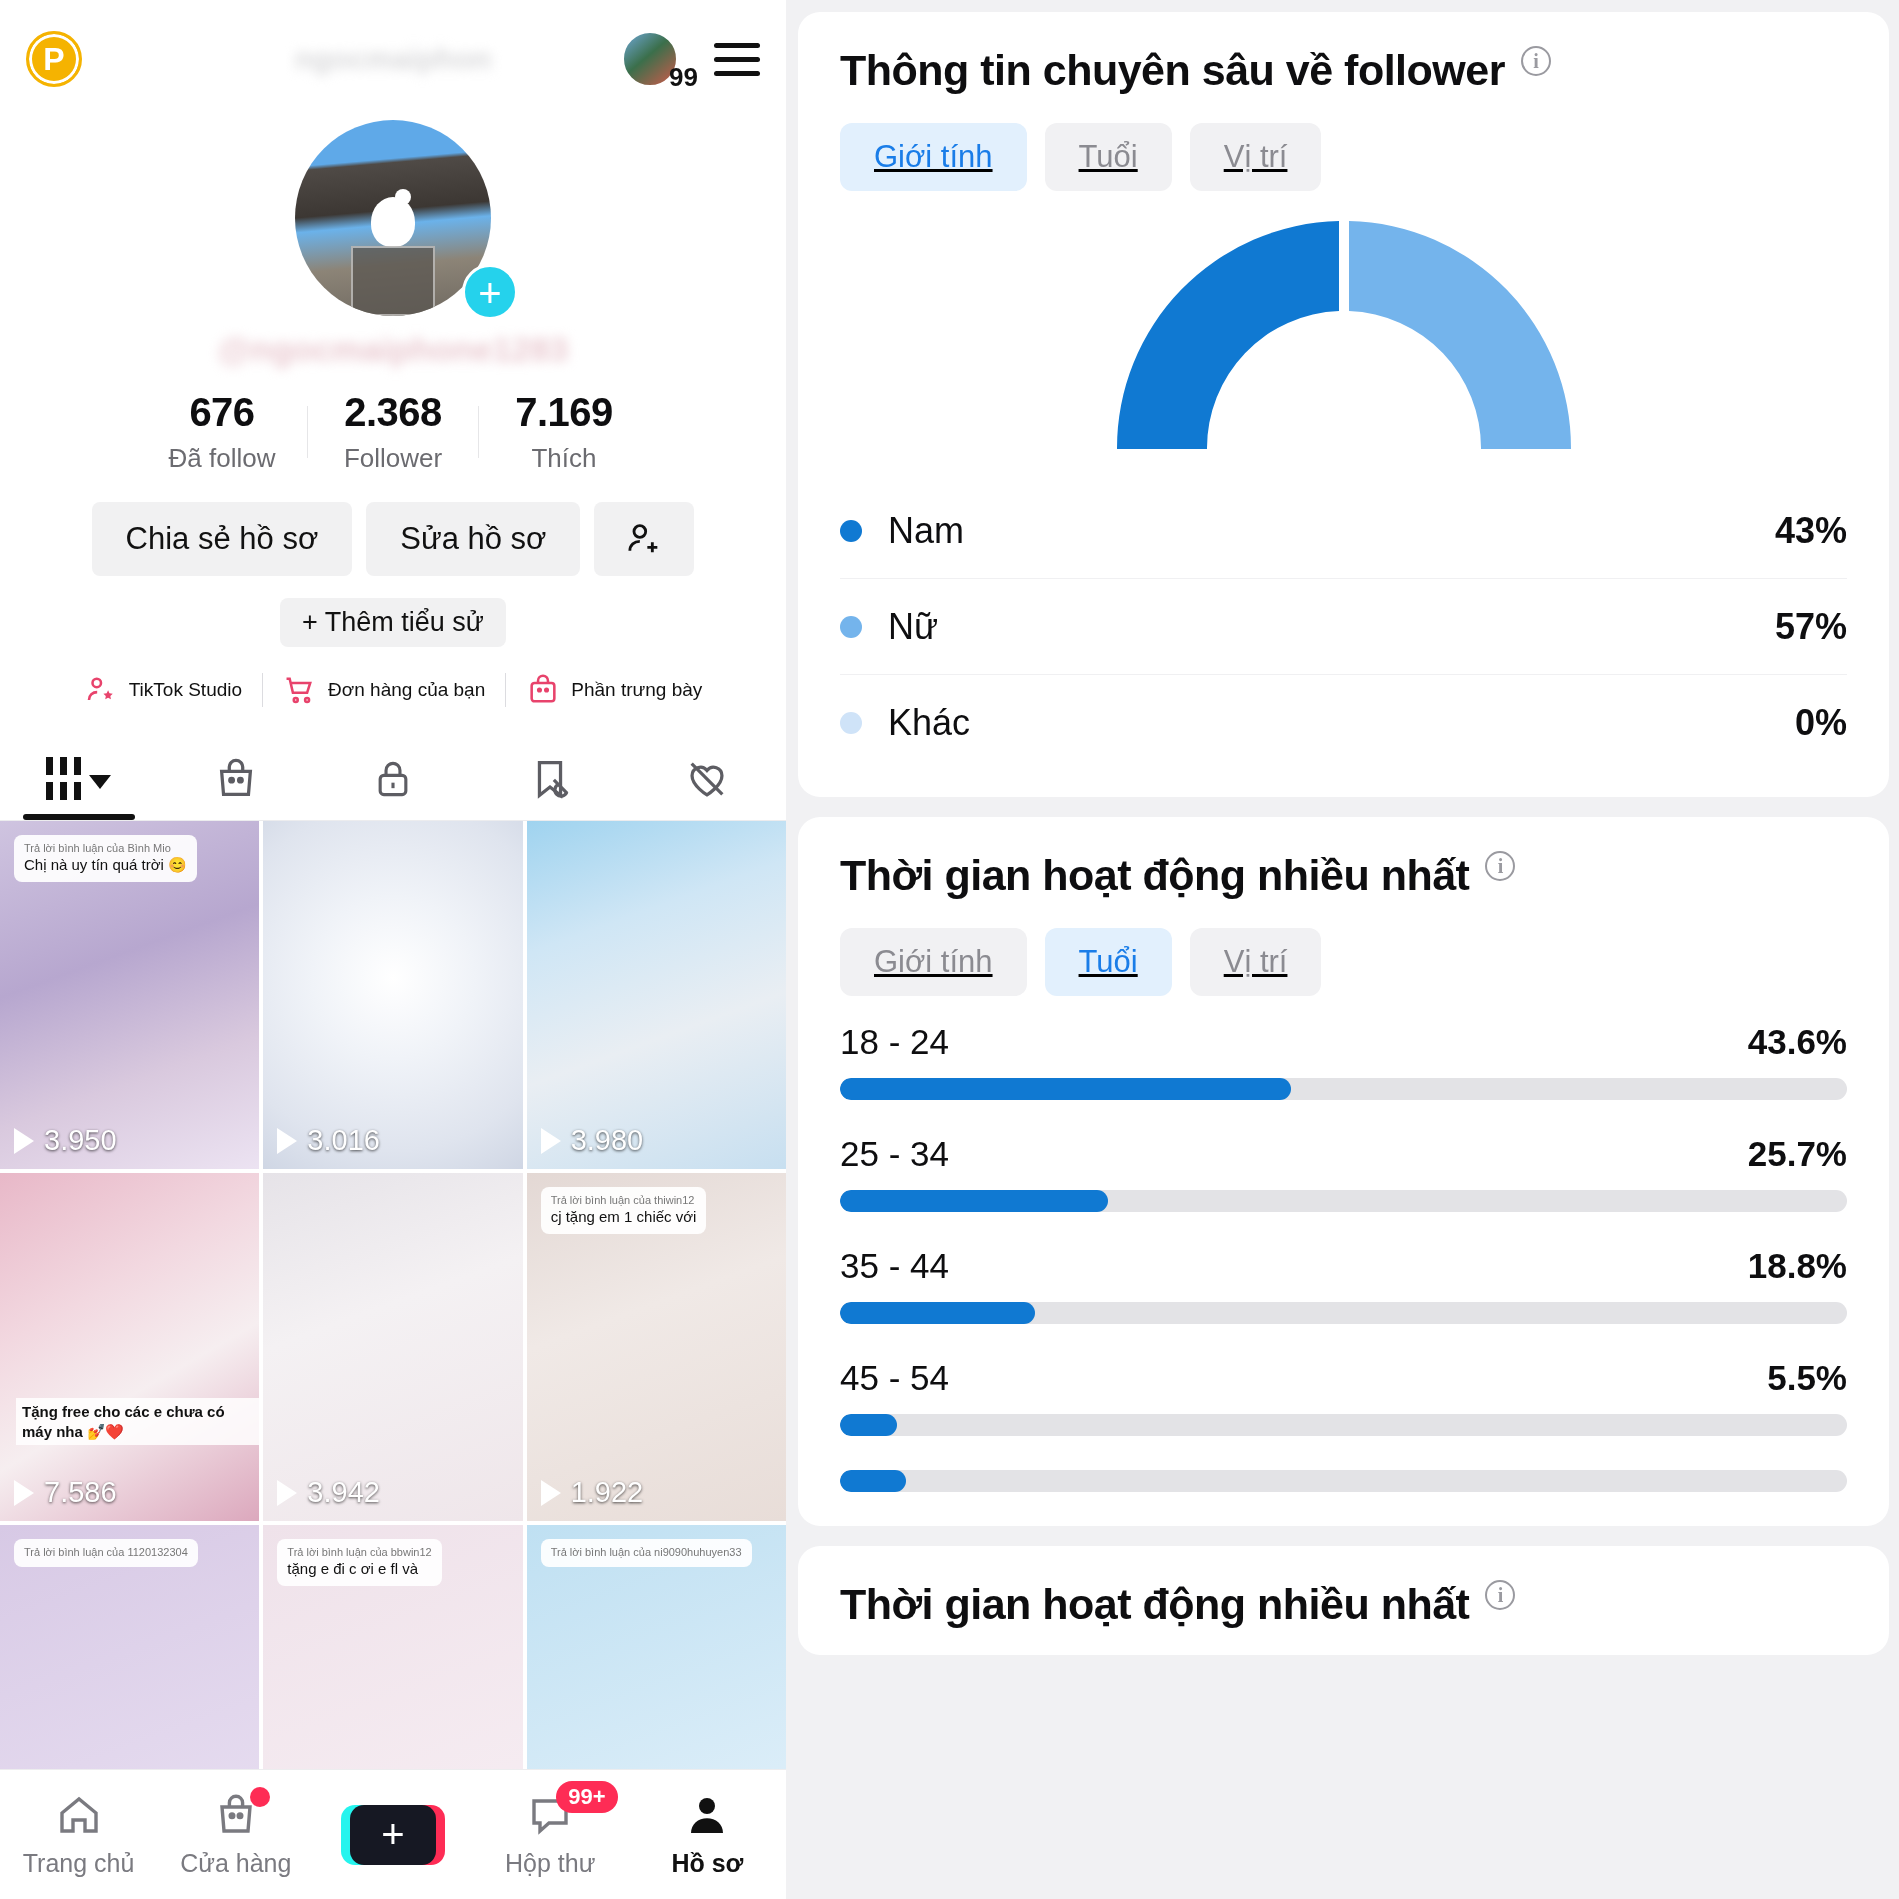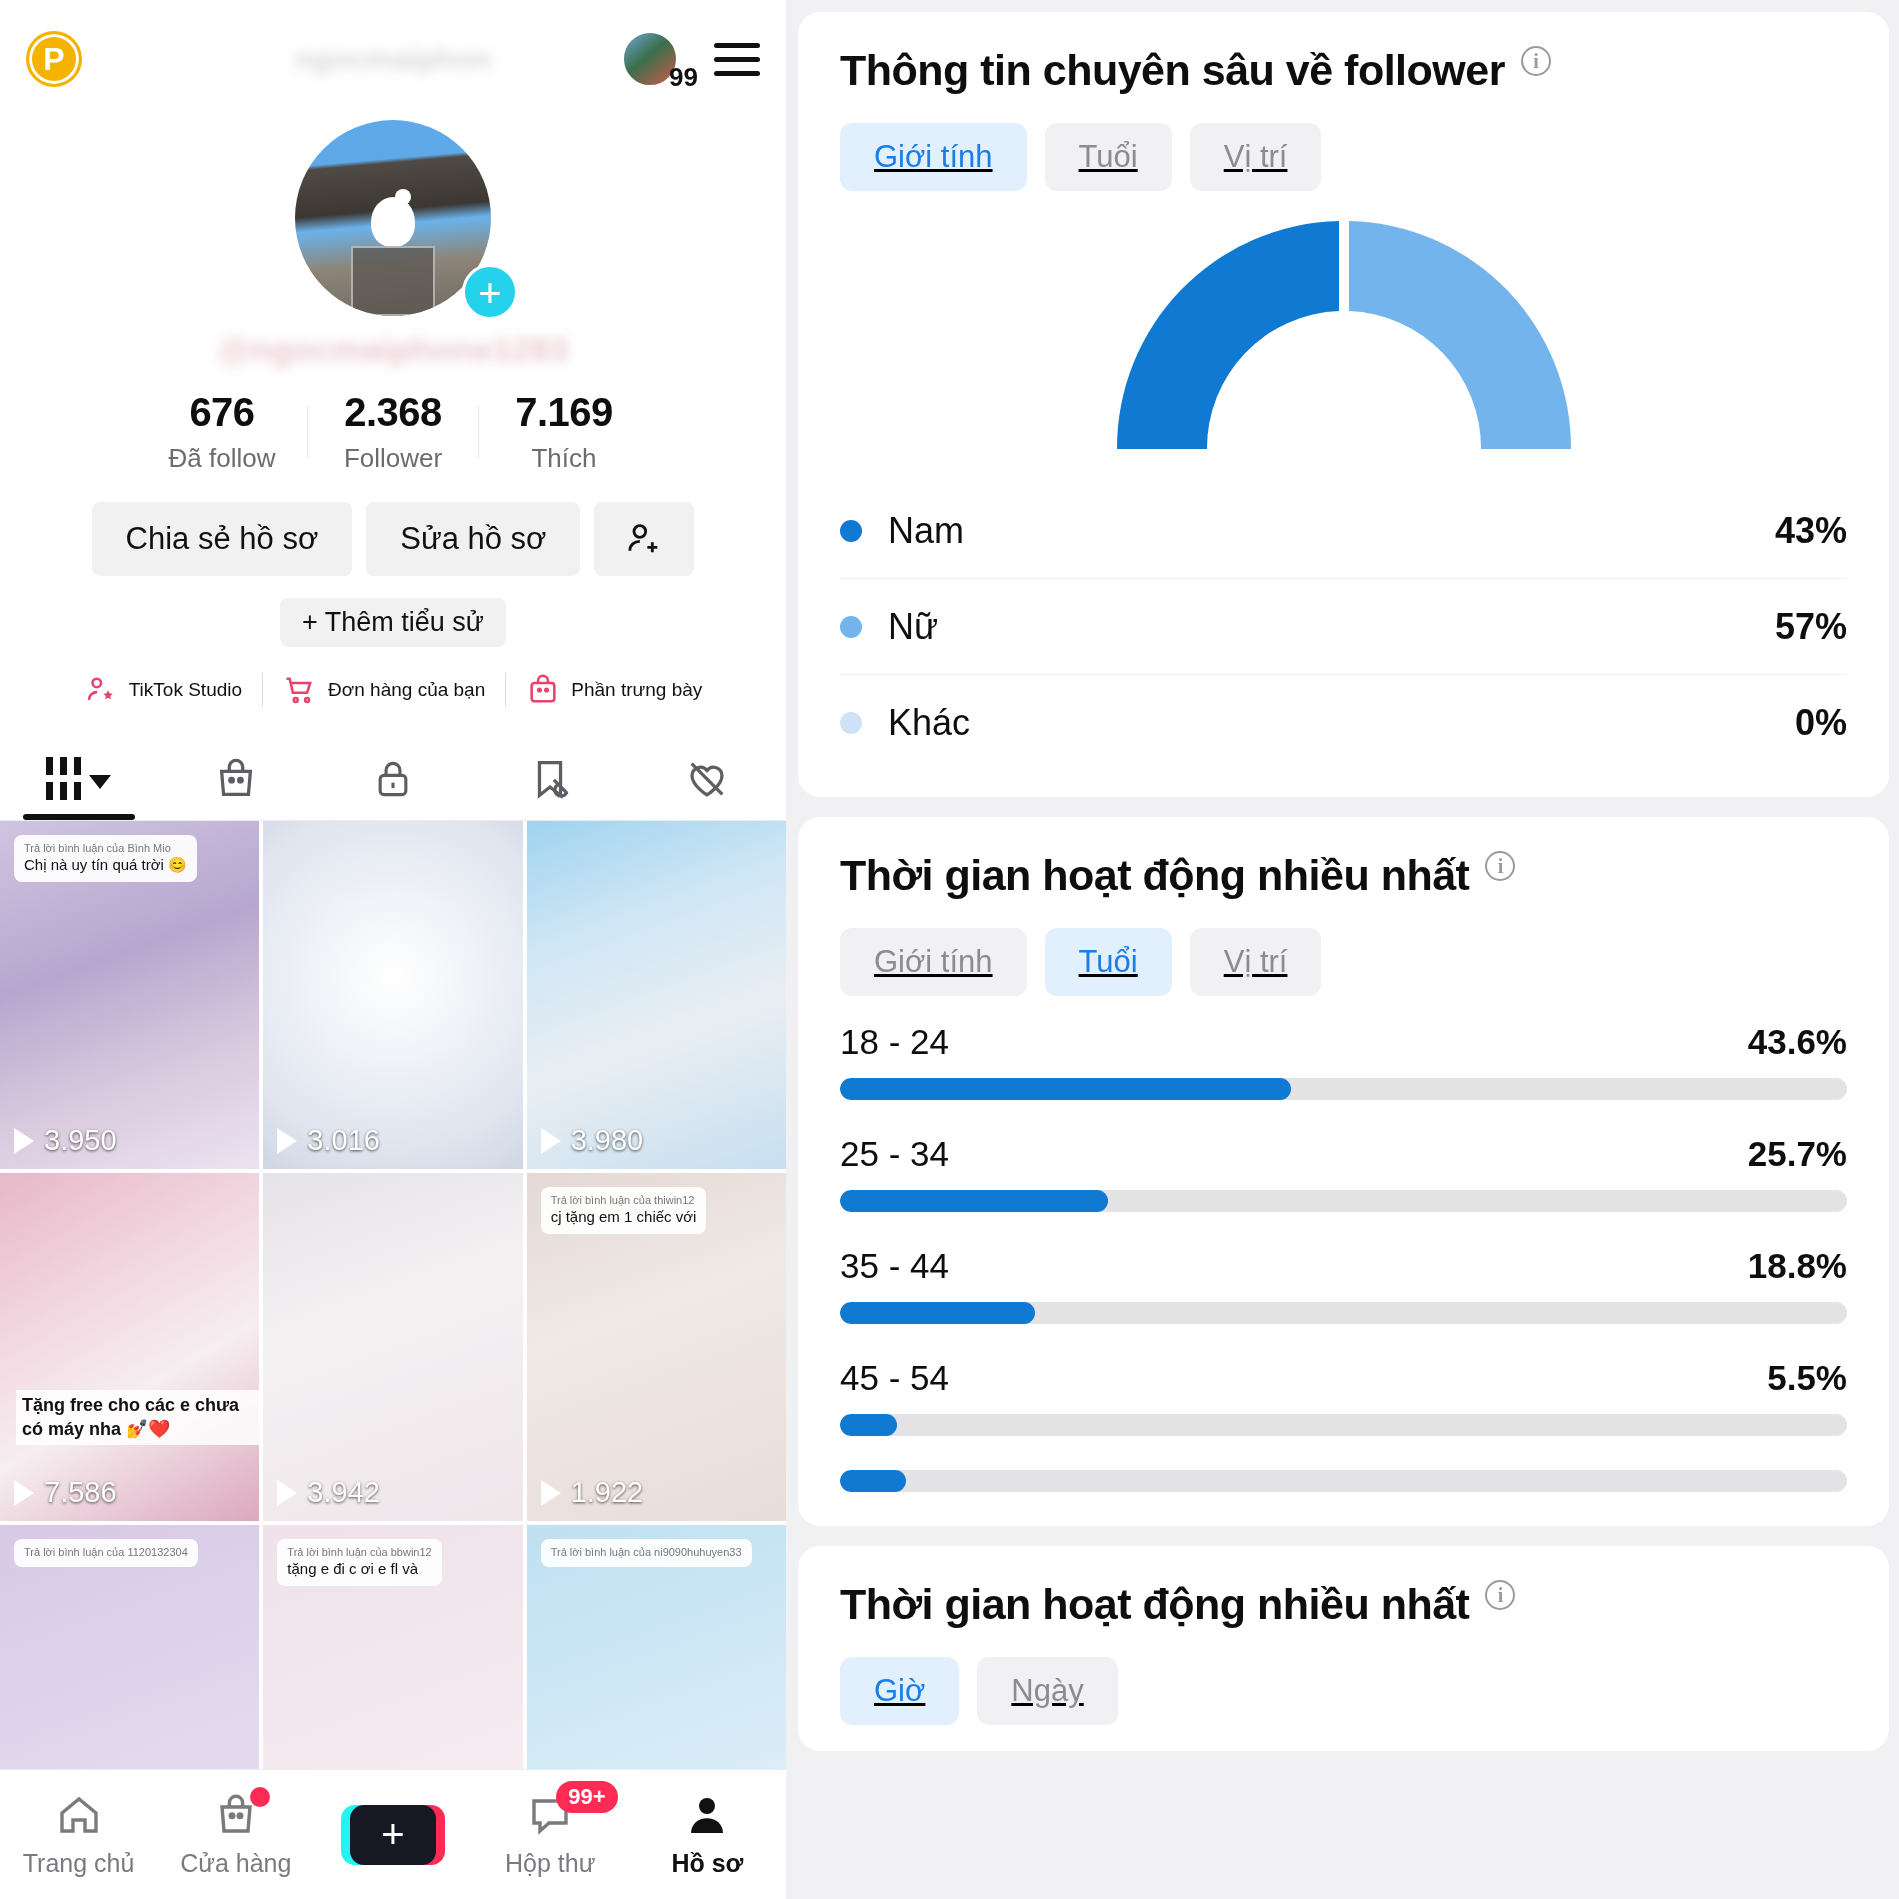--- a/index.html
+++ b/index.html
@@ -120,21 +120,21 @@
   }
   .play { width:0;height:0;border-top:13px solid transparent;border-bottom:13px solid transparent;border-left:20px solid #fff;}
   .cmt-bub {
     position:absolute; left:14px; top:14px; background:rgba(255,255,255,.92);
     border-radius:8px; padding:7px 10px; max-width:230px;
     font-size:15px; color:#111; line-height:1.25;
   }
   .cmt-bub .who { font-size:11px; color:#777; }
   .cap-txt {
     position:absolute; left:16px; bottom:76px; background:rgba(255,255,255,.85);
-    font-size:18px; color:#111; padding:4px 6px; font-weight:bold; line-height:1.3;
+    font-size:15px; color:#111; padding:4px 6px; font-weight:bold; line-height:1.3;
   }
   .g1{background:linear-gradient(160deg,#cfc4e0,#b7a7cf 40%,#d9c9de 70%,#ece3f2);}
   .g2{background:radial-gradient(circle at 50% 45%,#ffffff 0%,#f0f3f8 35%,#dfe4ee 75%,#cfd6e4 100%);}
   .g3{background:linear-gradient(160deg,#9fd3ef,#cfe6f5 30%,#e9eef3 60%,#c7dff0);}
   .g4{background:linear-gradient(150deg,#e8b8c8,#f2d8e0 35%,#f6eef0 60%,#dca8bd);}
   .g5{background:linear-gradient(160deg,#e6e3e8,#f4f1f3 40%,#efe6ea);}
   .g6{background:linear-gradient(160deg,#e3d8d4,#f0e9e6 40%,#e8ddd8);}
   .g7{background:linear-gradient(160deg,#d7c9e5,#e9e0f2);}
   .g8{background:linear-gradient(160deg,#efe2ea,#f7eef3);}
   .g9{background:linear-gradient(160deg,#bfe0f2,#e3f1fa);}
@@ -540,20 +540,16 @@
             </div>
         </div>
       </div>
     </div>
 
     <div class="card">
       <div class="card-h">
         <span class="t">Thời gian hoạt động nhiều nhất</span>
         <span class="info-i">i</span>
       </div>
-      <div class="segs">
-        <div class="seg on">Giờ</div>
-        <div class="seg">Ngày</div>
-      </div>
     </div>
 
   </div>
 </div>
 
 </body></html>

